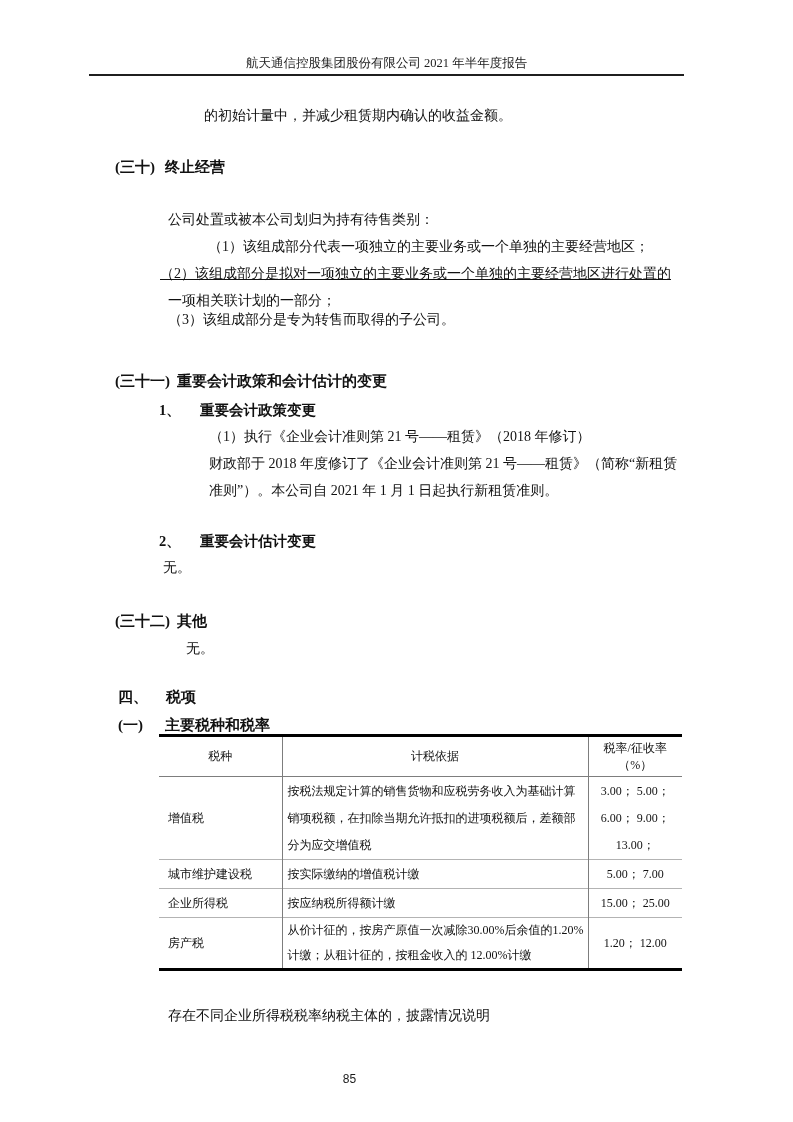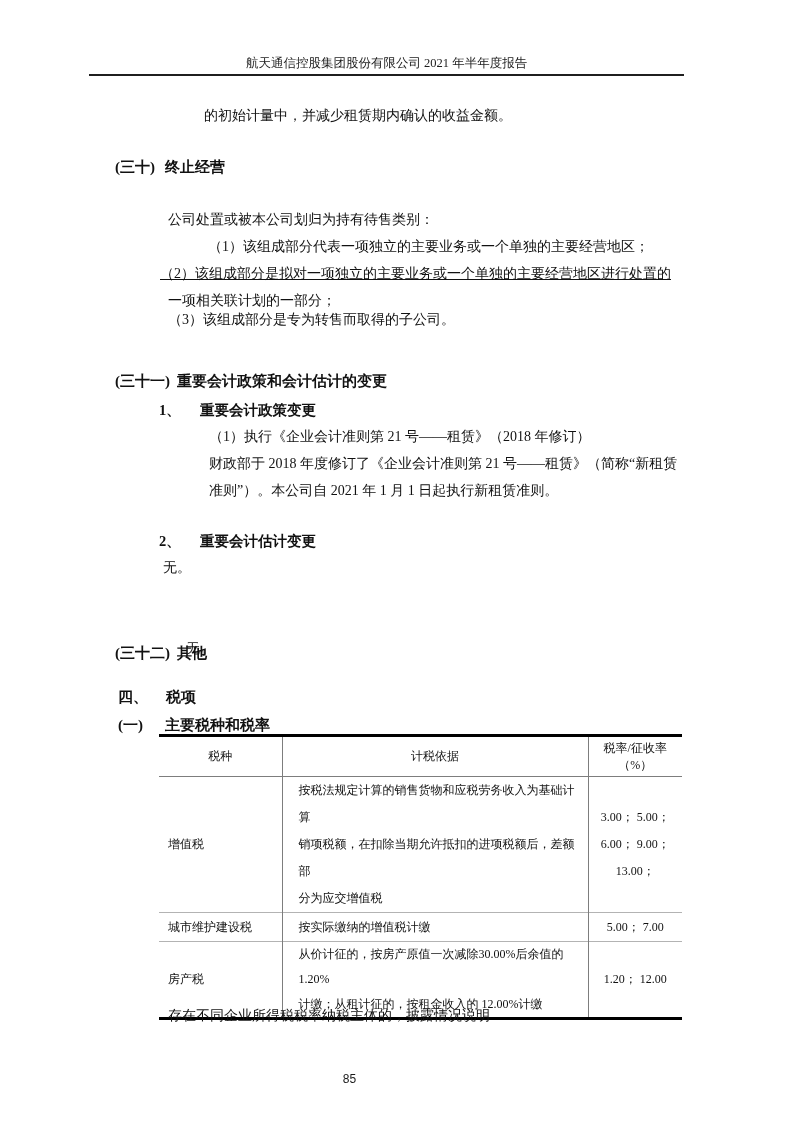--- a/index.html
+++ b/index.html
@@ -31,21 +31,21 @@
   .tax-table th,.tax-table td{
     font-weight:normal;vertical-align:middle;
     white-space:pre-line;overflow:hidden;padding:0;
   }
   .tax-table .c1,.tax-table .c2{border-right:1px solid #7d7d7d;}
   .tax-table thead tr{height:41px;}
   .tax-table thead th{text-align:center;line-height:17px;border-bottom:1px solid #7d7d7d;}
   .tax-table tbody tr{border-bottom:1px solid #b3b3b3;}
   .tax-table tbody tr:last-child{border-bottom:none;}
   .tax-table td.c1{padding-left:9px;text-align:left;}
-  .tax-table td.c2{padding-left:16px;padding-right:2px;text-align:left;line-height:25px;}
+  .tax-table td.c2{padding-left:5px;padding-right:2px;text-align:left;line-height:25px;}
   .tax-table td.c3{text-align:center;}
   .tax-table tr.r1{height:83px;}
   .tax-table tr.r1 td.c2,.tax-table tr.r1 td.c3{line-height:27px;}
   .tax-table tr.r2{height:29px;}
   .tax-table tr.r3{height:29px;}
   .tax-table tr.r4{height:50px;}
   .tax-table tr.r2 td.c2,.tax-table tr.r3 td.c2{line-height:15px;}
   .page-number{left:0;right:0;top:1072px;text-align:center;
     font-size:12px;font-family:Liberation Sans, sans-serif;color:#1a1a1a;}
 </style>
@@ -80,21 +80,21 @@
   <div class="abs line" style="left:209px;top:428px;">（1）执行《企业会计准则第 21 号——租赁》（2018 年修订）</div>
   <div class="abs line" style="left:209px;top:455px;">财政部于 2018 年度修订了《企业会计准则第 21 号——租赁》（简称“新租赁</div>
   <div class="abs line" style="left:209px;top:482px;">准则”）。本公司自 2021 年 1 月 1 日起执行新租赁准则。</div>
 
   <div class="abs subitem" style="left:159px;top:532px;">
     <span class="marker" style="width:41px;">2、</span>
     <span>重要会计估计变更</span>
   </div>
   <div class="abs line" style="left:163px;top:559px;">无。</div>
 
-  <div class="abs heading" style="left:115px;top:612px;margin-top:32px;">
+  <div class="abs heading" style="left:115px;top:612px;">
     <span class="marker" style="width:62px;">(三十二)</span>
     <span>其他</span>
   </div>
   <div class="abs line" style="left:186px;top:640px;">无。</div>
 
   <div class="abs heading" style="left:118px;top:688px;">
     <span class="marker" style="width:48px;">四、</span>
     <span>税项</span>
   </div>
   <div class="abs heading" style="left:118px;top:716px;">
@@ -124,20 +124,25 @@
 分为应交增值税</td>
         <td class="c3">3.00； 5.00；
 6.00； 9.00；
 13.00；</td>
       </tr>
       <tr class="r2">
         <td class="c1">城市维护建设税</td>
         <td class="c2">按实际缴纳的增值税计缴</td>
         <td class="c3">5.00； 7.00</td>
       </tr>
+      <tr class="r3">
+        <td class="c1">企业所得税</td>
+        <td class="c2">按应纳税所得额计缴</td>
+        <td class="c3">15.00； 25.00</td>
+      </tr>
       <tr class="r4">
         <td class="c1">房产税</td>
         <td class="c2">从价计征的，按房产原值一次减除30.00%后余值的1.20%
 计缴；从租计征的，按租金收入的 12.00%计缴</td>
         <td class="c3">1.20； 12.00</td>
       </tr>
     </tbody>
   </table>
 
   <div class="abs line" style="left:168px;top:1007px;">存在不同企业所得税税率纳税主体的，披露情况说明</div>

